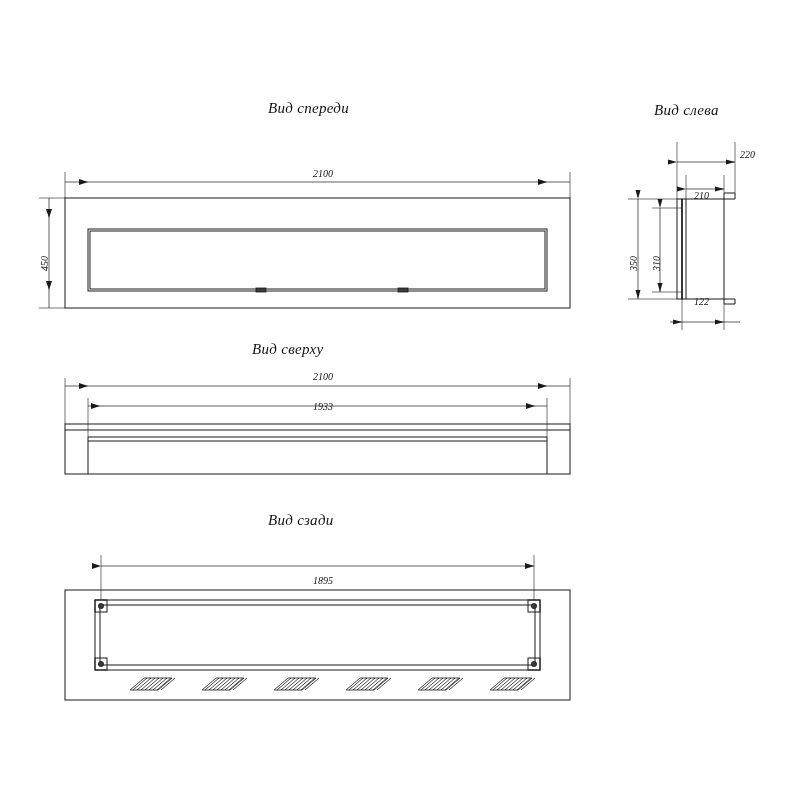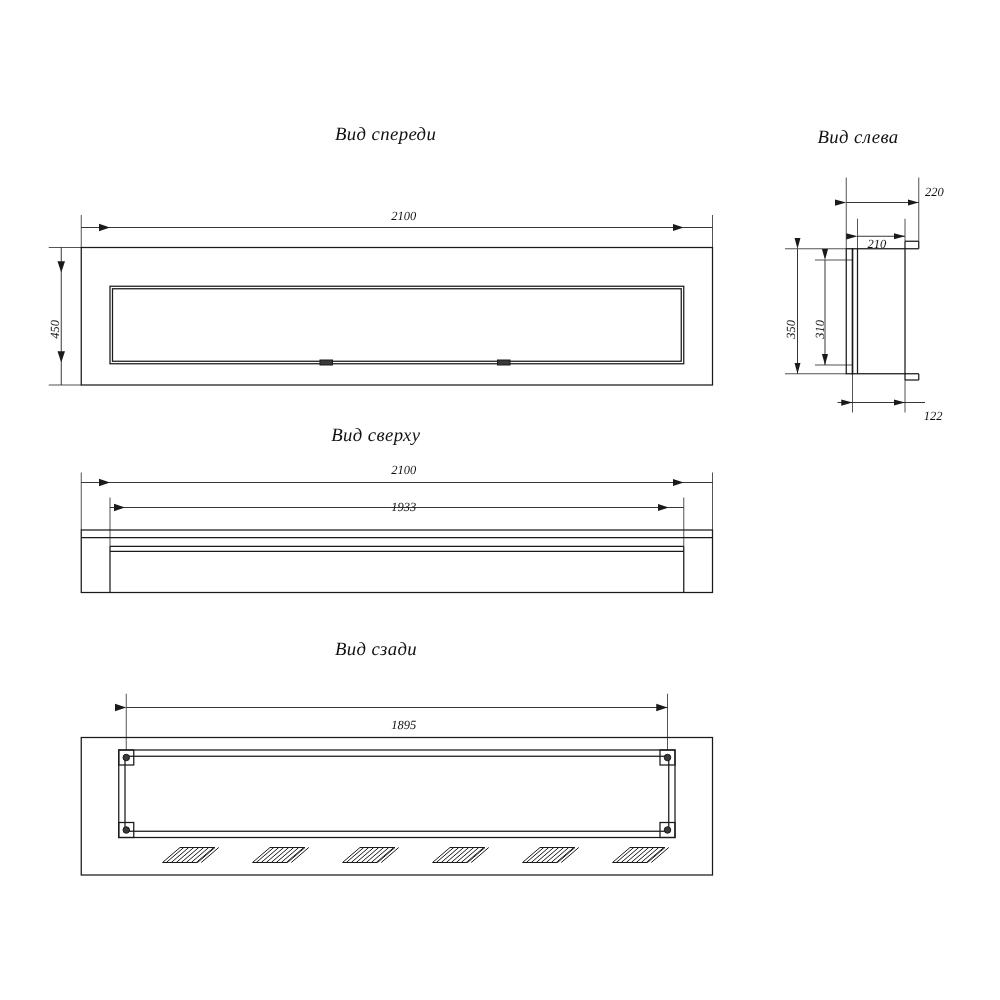--- a/index.html
+++ b/index.html
@@ -55,31 +55,31 @@
   .fill-none { fill: none; stroke: #1a1a1a; stroke-width: 1; }
   .hatch { stroke: #1a1a1a; stroke-width: 0.8; fill: none; }
 </style>
 </head>
 <body>
 
 <div id="sheet">
 
   <div class="view-title" style="left:268px; top:100px;">Вид спереди</div>
   <div class="view-title" style="left:654px; top:102px;">Вид слева</div>
-  <div class="view-title" style="left:265px; top:341px;">Вид сверху</div>
+  <div class="view-title" style="left:252px; top:341px;">Вид сверху</div>
   <div class="view-title" style="left:268px; top:512px;">Вид сзади</div>
 
   <div class="dim-label" style="left:313px; top:168px;">2100</div>
   <div class="dim-label vert" style="left:37px; top:258px;">450</div>
 
   <div class="dim-label" style="left:692px; top:149px;margin-left:48px;">220</div>
   <div class="dim-label" style="left:694px; top:166px;margin-top:24px;">210</div>
   <div class="dim-label vert" style="left:626px; top:258px;">350</div>
   <div class="dim-label vert" style="left:649px; top:258px;">310</div>
-  <div class="dim-label" style="left:694px; top:328px;margin-left:45px;">122</div>
+  <div class="dim-label" style="left:694px; top:296px;">122</div>
 
   <div class="dim-label" style="left:313px; top:371px;">2100</div>
   <div class="dim-label" style="left:313px; top:401px;">1933</div>
 
   <div class="dim-label" style="left:313px; top:575px;">1895</div>
 
   <svg viewBox="0 0 800 800" xmlns="http://www.w3.org/2000/svg">
     <defs>
       <marker id="ah" markerWidth="10" markerHeight="8" refX="9" refY="4" orient="auto" markerUnits="userSpaceOnUse">
         <path d="M0,1 L9,4 L0,7 z" fill="#1a1a1a"></path>

